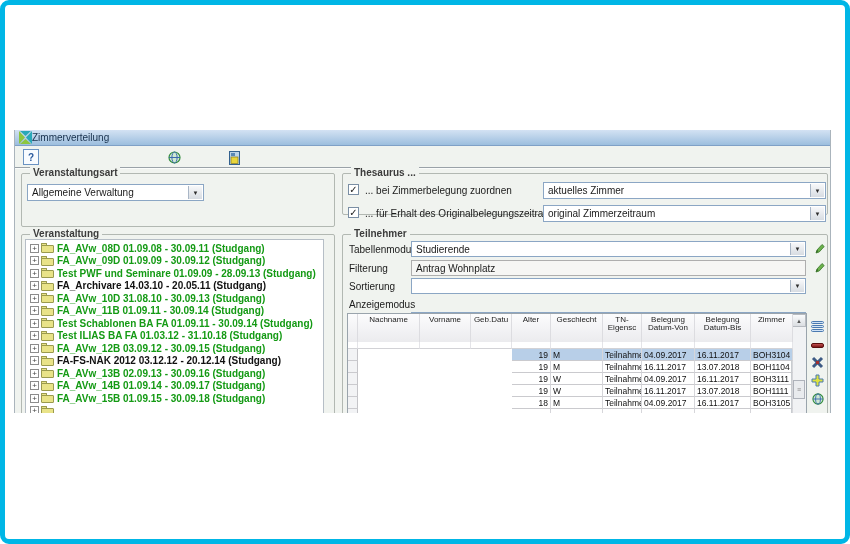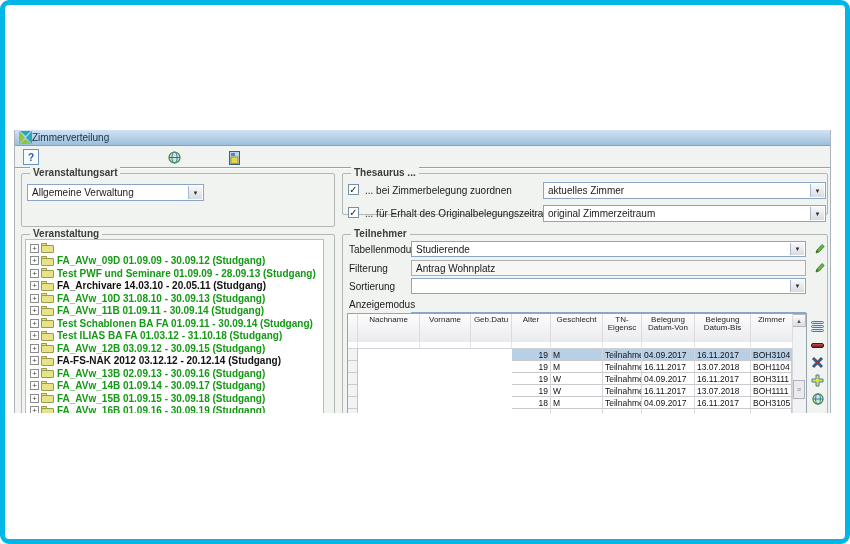--- a/index.html
+++ b/index.html
@@ -120,20 +120,21 @@
     <div class="grp" style="left:6px; top:104px; width:314px; height:200px;">
       <span class="lbl">Veranstaltung</span>
     </div>
     <div class="tree">
         <div class="treerow">
           <span class="plusbox">+</span>
           <span class="folder">
             <span class="ft"></span>
             <span class="fb"></span>
           </span>
+          <span class="tlabel green">FA_AVw_08D 01.09.08 - 30.09.11 (Studgang)</span>
         </div>
         <div class="treerow">
           <span class="plusbox">+</span>
           <span class="folder">
             <span class="ft"></span>
             <span class="fb"></span>
           </span>
           <span class="tlabel green">FA_AVw_09D 01.09.09 - 30.09.12 (Studgang)</span>
         </div>
         <div class="treerow">
@@ -223,21 +224,20 @@
             <span class="fb"></span>
           </span>
           <span class="tlabel green">FA_AVw_15B 01.09.15 - 30.09.18 (Studgang)</span>
         </div>
         <div class="treerow">
           <span class="plusbox">+</span>
           <span class="folder">
             <span class="ft"></span>
             <span class="fb"></span>
           </span>
-          <span class="tlabel green">FA_AVw_16B 01.09.16 - 30.09.19 (Studgang)</span>
         </div>
       </div>
 
     <div class="grp" style="left:327px; top:43px; width:486px; height:42px;">
       <span class="lbl">Thesaurus ...</span>
     </div>
     <div class="chk" style="left:333px; top:54px;">✓</div>
     <div class="flabel" style="left:350px; top:55px;">... bei Zimmerbelegung zuordnen</div>
     <div class="combo" style="left:528px; top:52px; width:283px; height:17px;">
       <span>aktuelles Zimmer</span>

